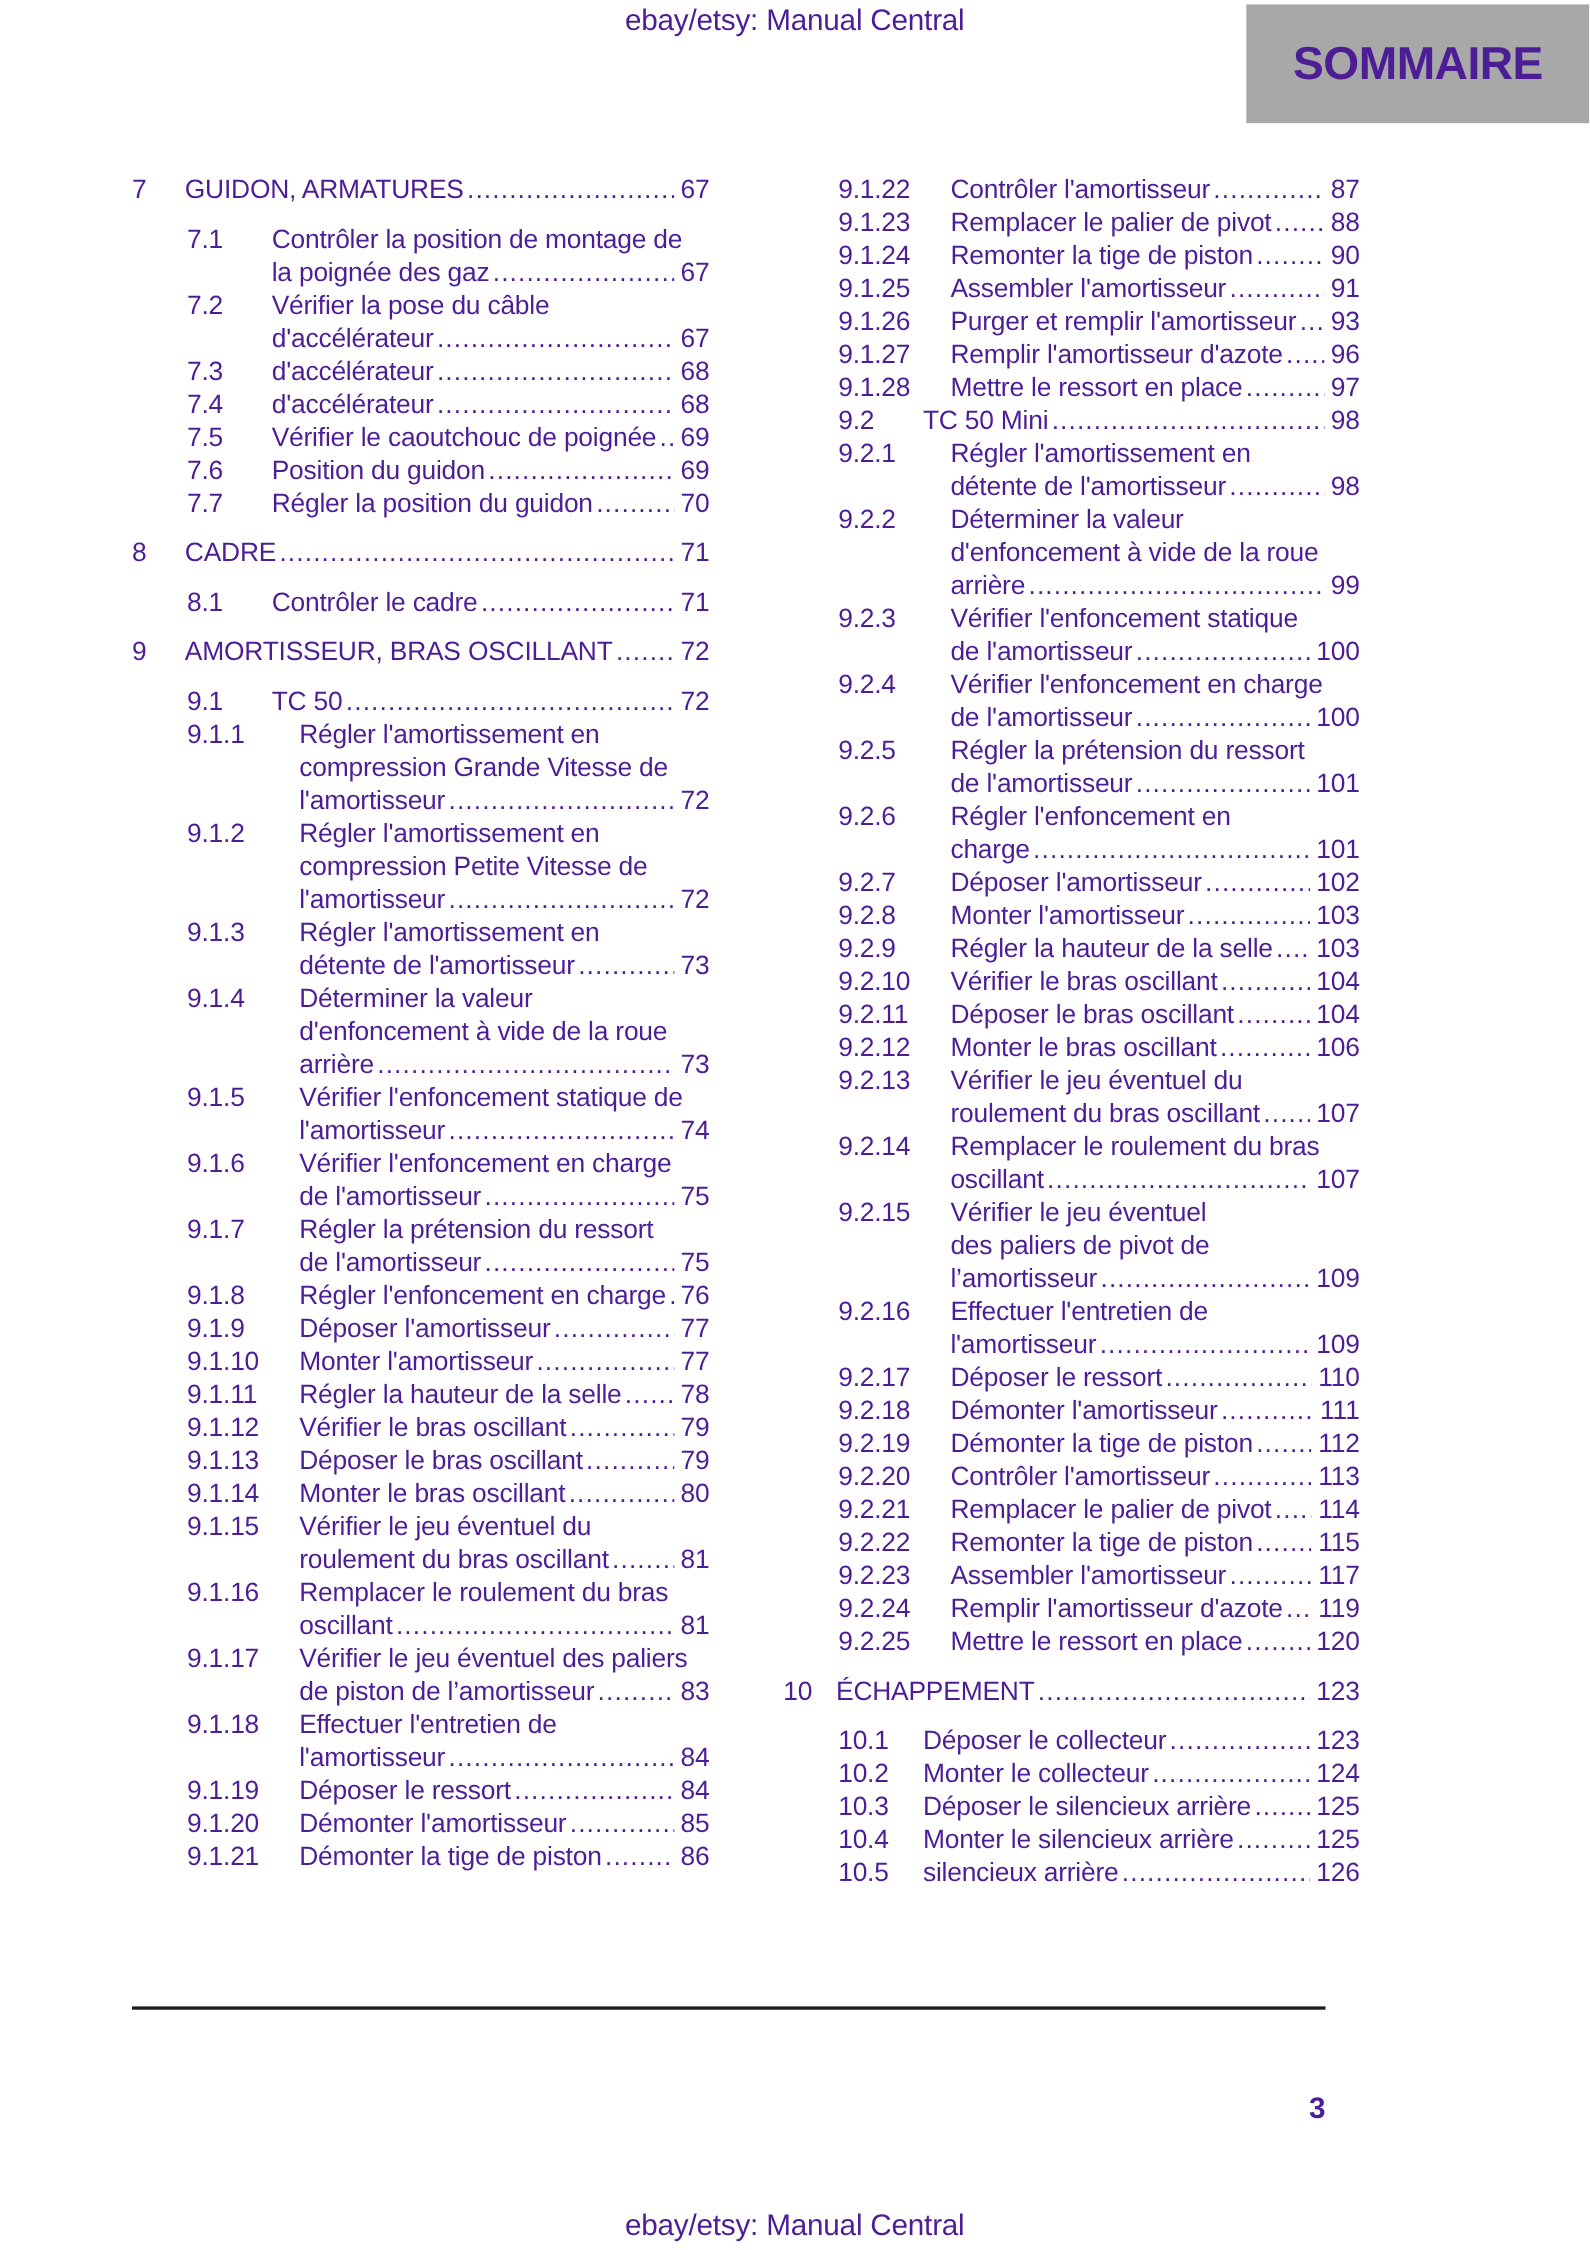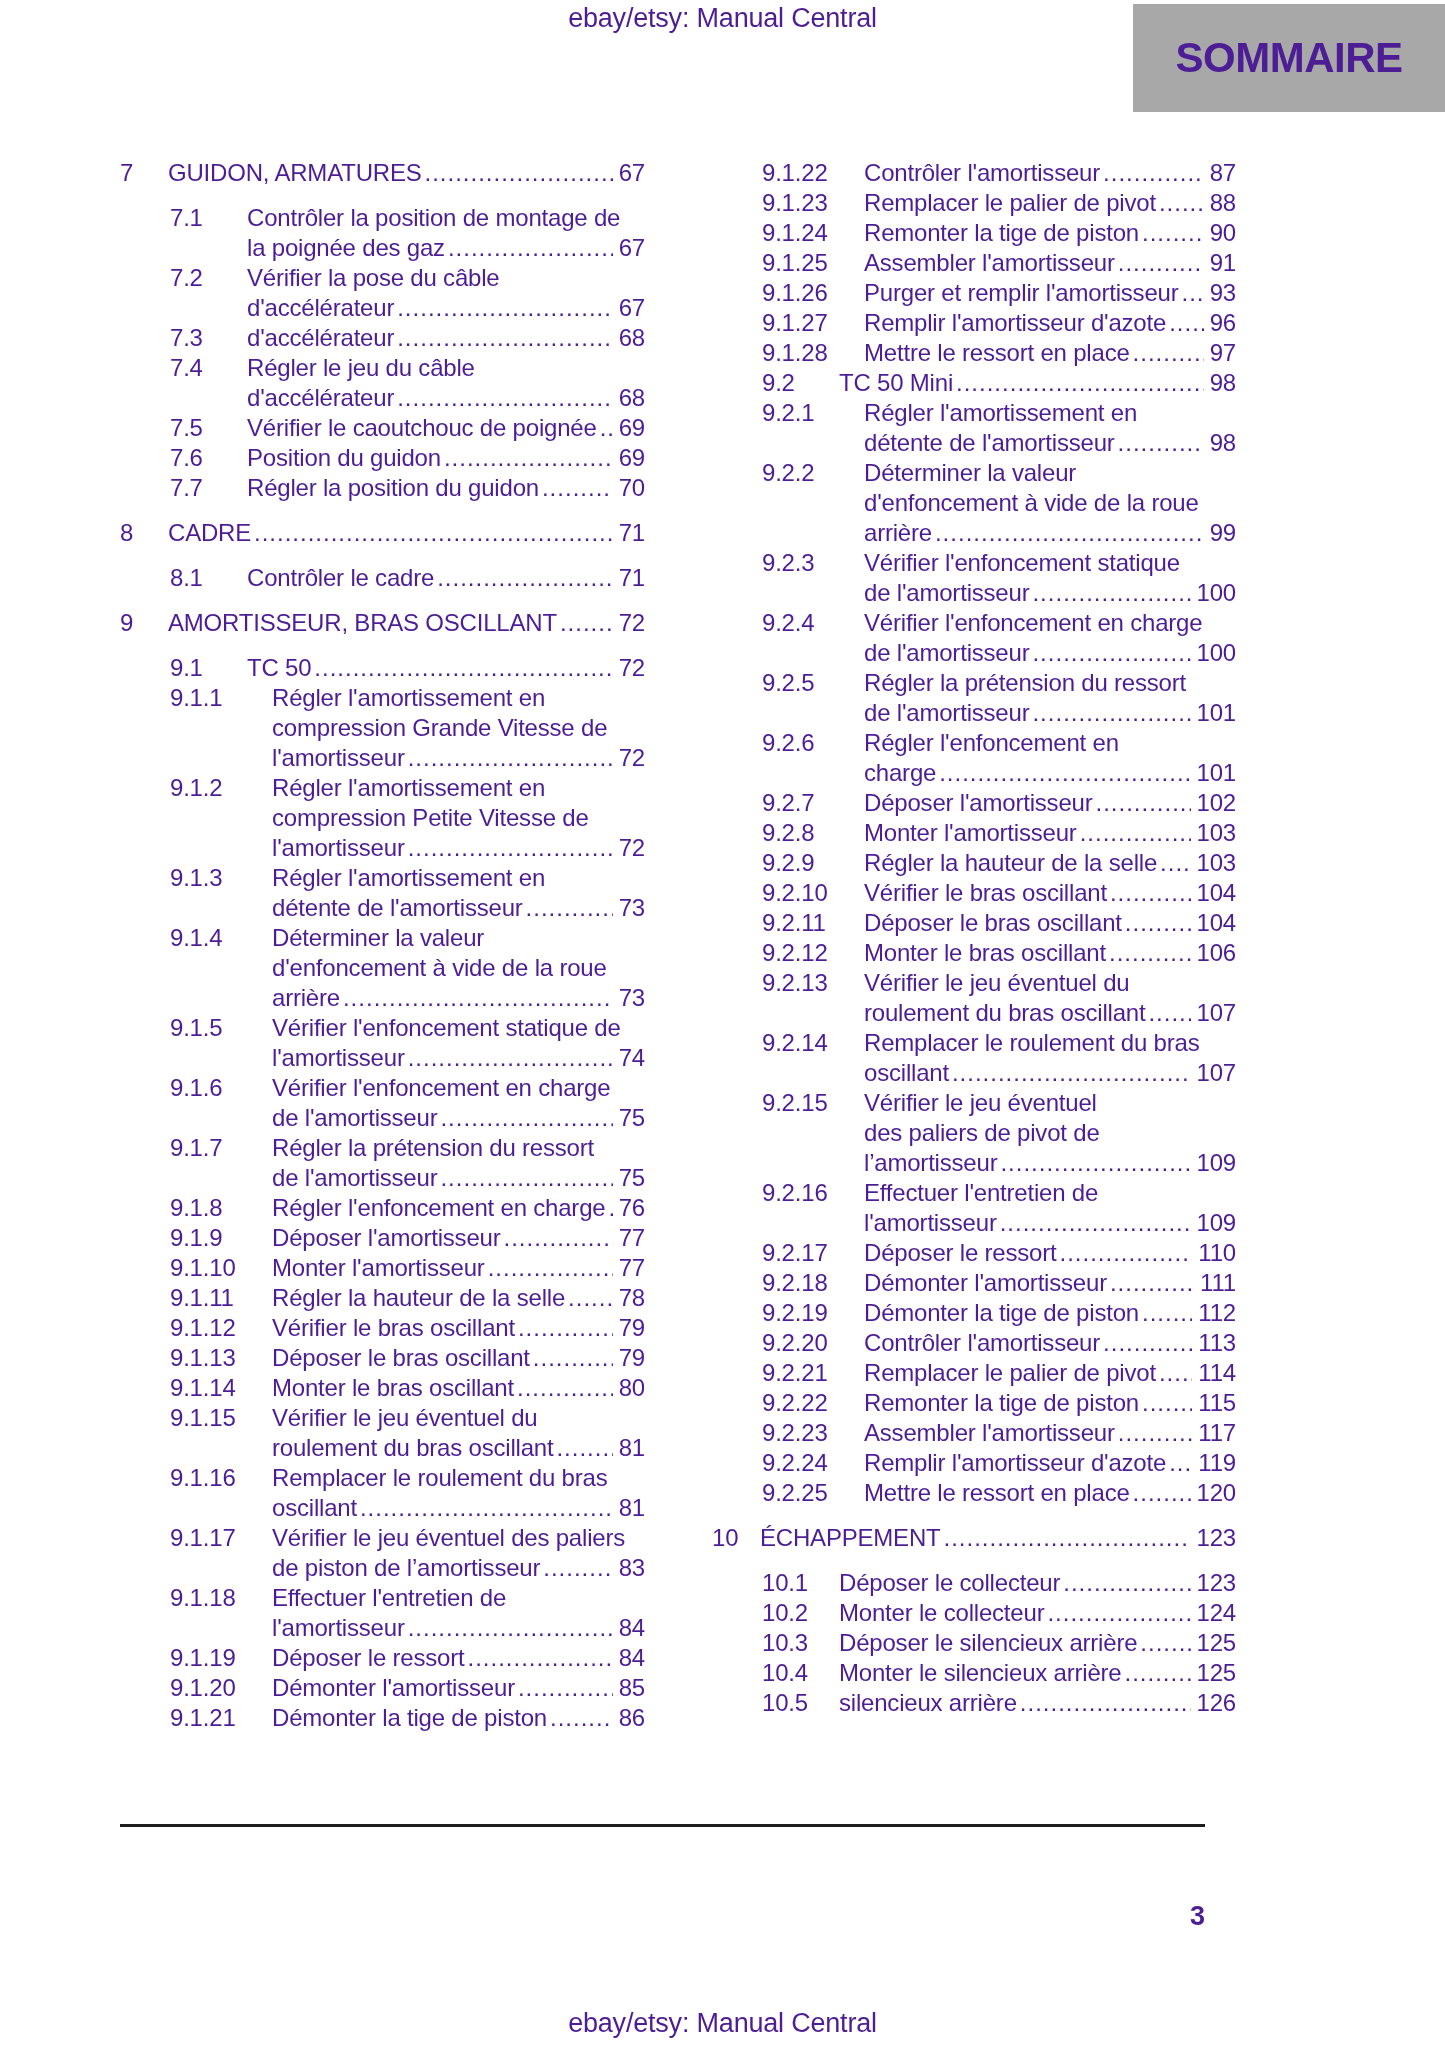--- a/index.html
+++ b/index.html
@@ -126,21 +126,20 @@
             <div class="lastline">
               <span class="txt">d'accélérateur</span>
               <span class="dots" aria-hidden="true">........................................................................................................................................................................................................</span>
               <span class="pg">68</span>
             </div>
           </div>
         </div>
         <div class="entry level2">
           <span class="num">7.4</span>
           <div class="body">
-            <div class="line">Régler le jeu du câble</div>
             <div class="lastline">
               <span class="txt">d'accélérateur</span>
               <span class="dots" aria-hidden="true">........................................................................................................................................................................................................</span>
               <span class="pg">68</span>
             </div>
           </div>
         </div>
         <div class="entry level2">
           <span class="num">7.5</span>
           <div class="body">

